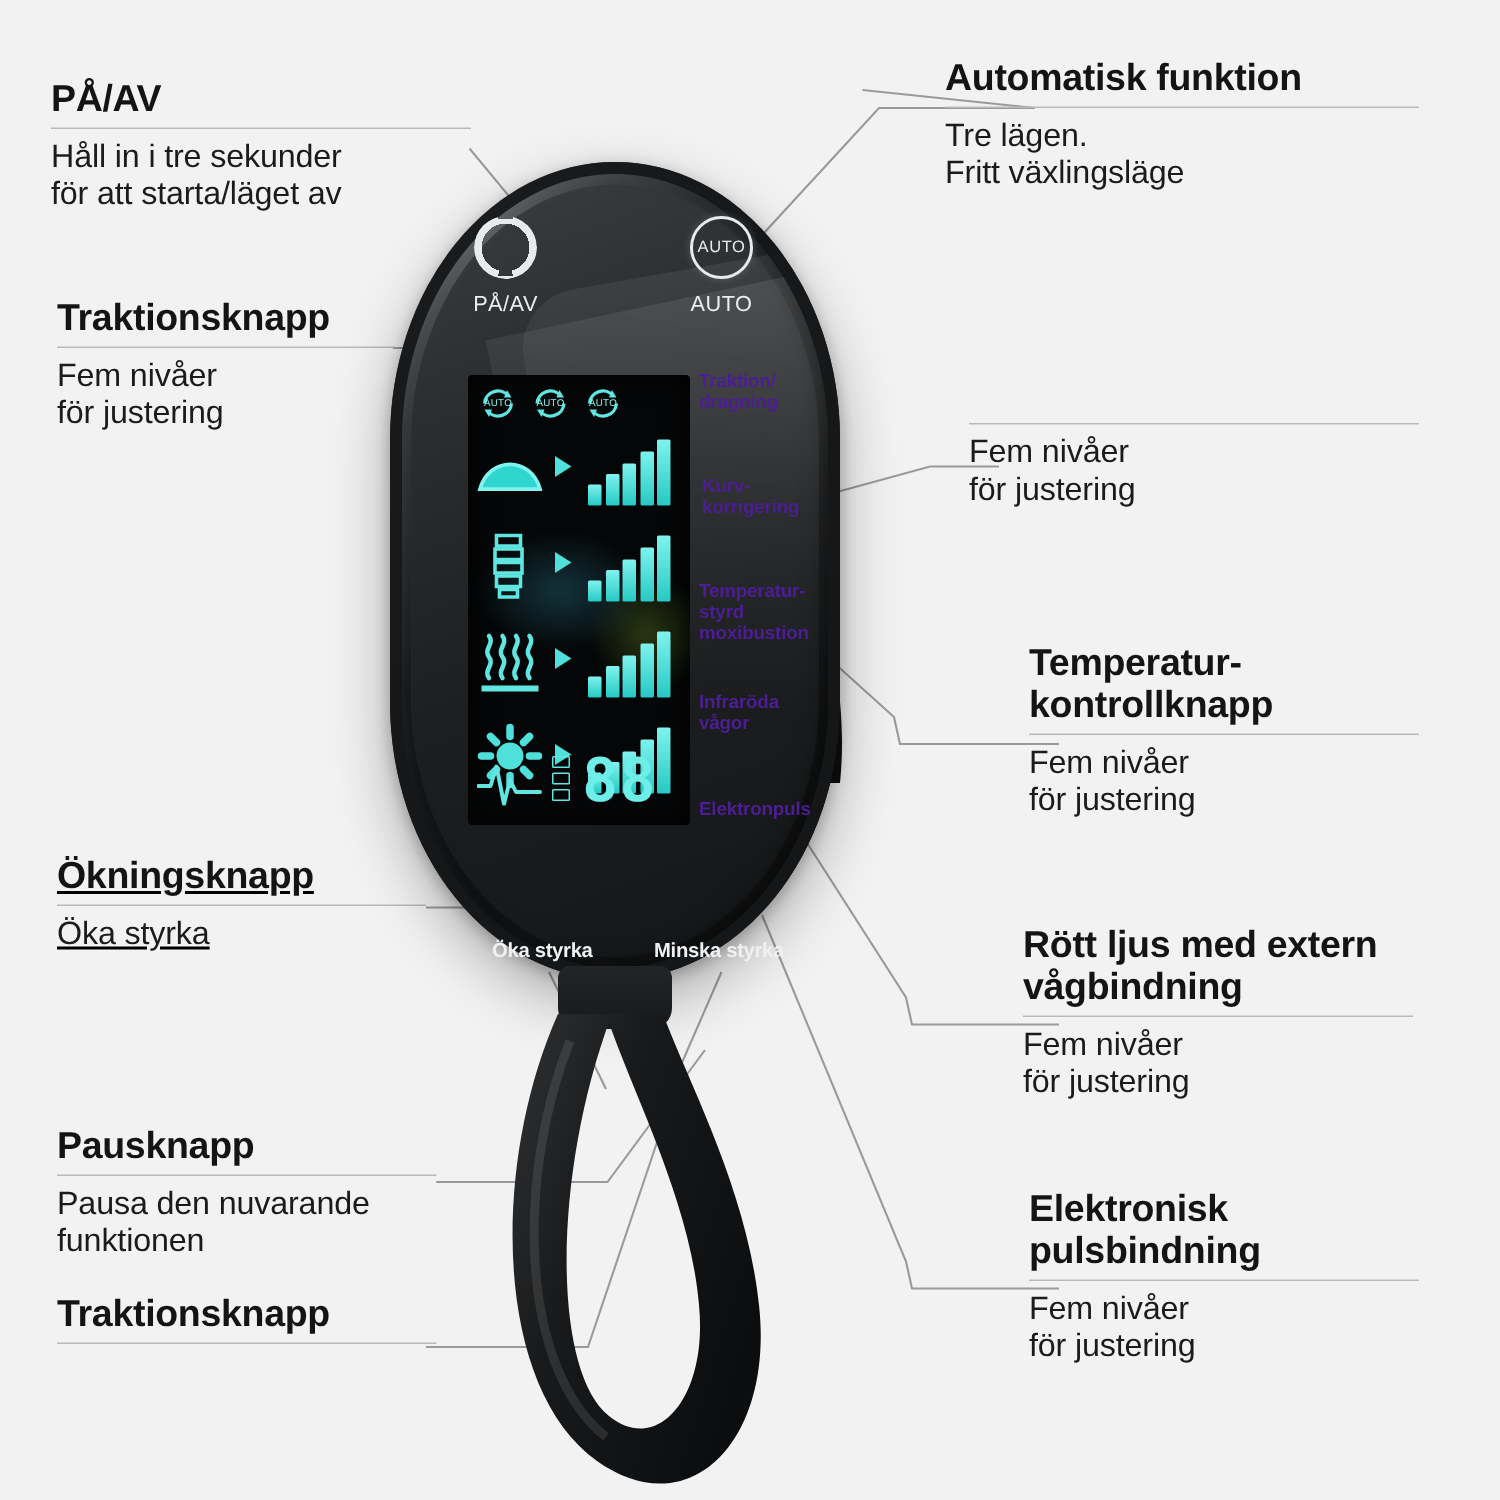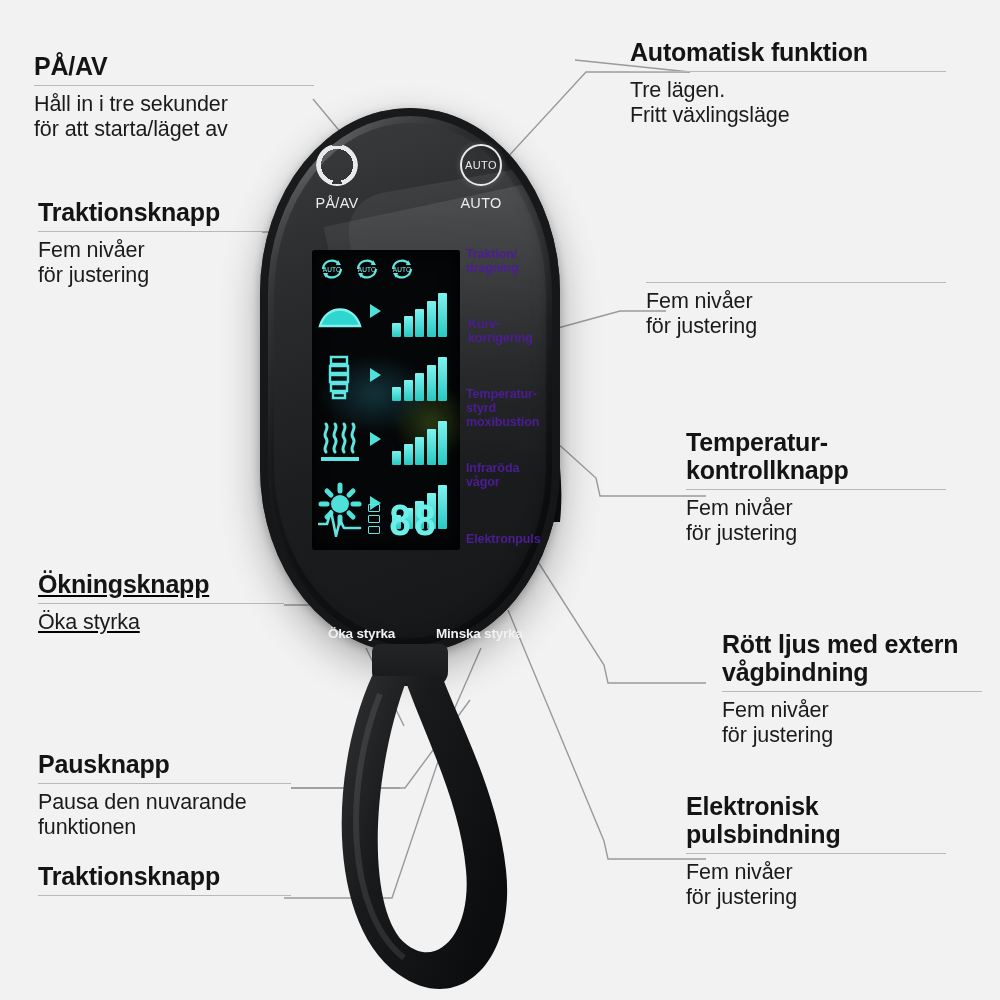--- a/index.html
+++ b/index.html
@@ -227,21 +227,21 @@
     <div class="bd">Fem nivåer
 för justering</div>
   </div>
 
   <div class="callout left" style="left:38px;top:570px;width:246px;text-decoration:underline;">
     <div class="hd">Ökningsknapp</div>
     <div class="rule"></div>
     <div class="bd">Öka styrka</div>
   </div>
 
-  <div class="callout right" style="left:722px;top:616px;width:260px;margin-top:14px;">
+  <div class="callout right" style="left:682px;top:616px;width:260px;">
     <div class="hd">Rött ljus med extern
 vågbindning</div>
     <div class="rule"></div>
     <div class="bd">Fem nivåer
 för justering</div>
   </div>
 
   <div class="callout left" style="left:38px;top:750px;width:253px;">
     <div class="hd">Pausknapp</div>
     <div class="rule"></div>

